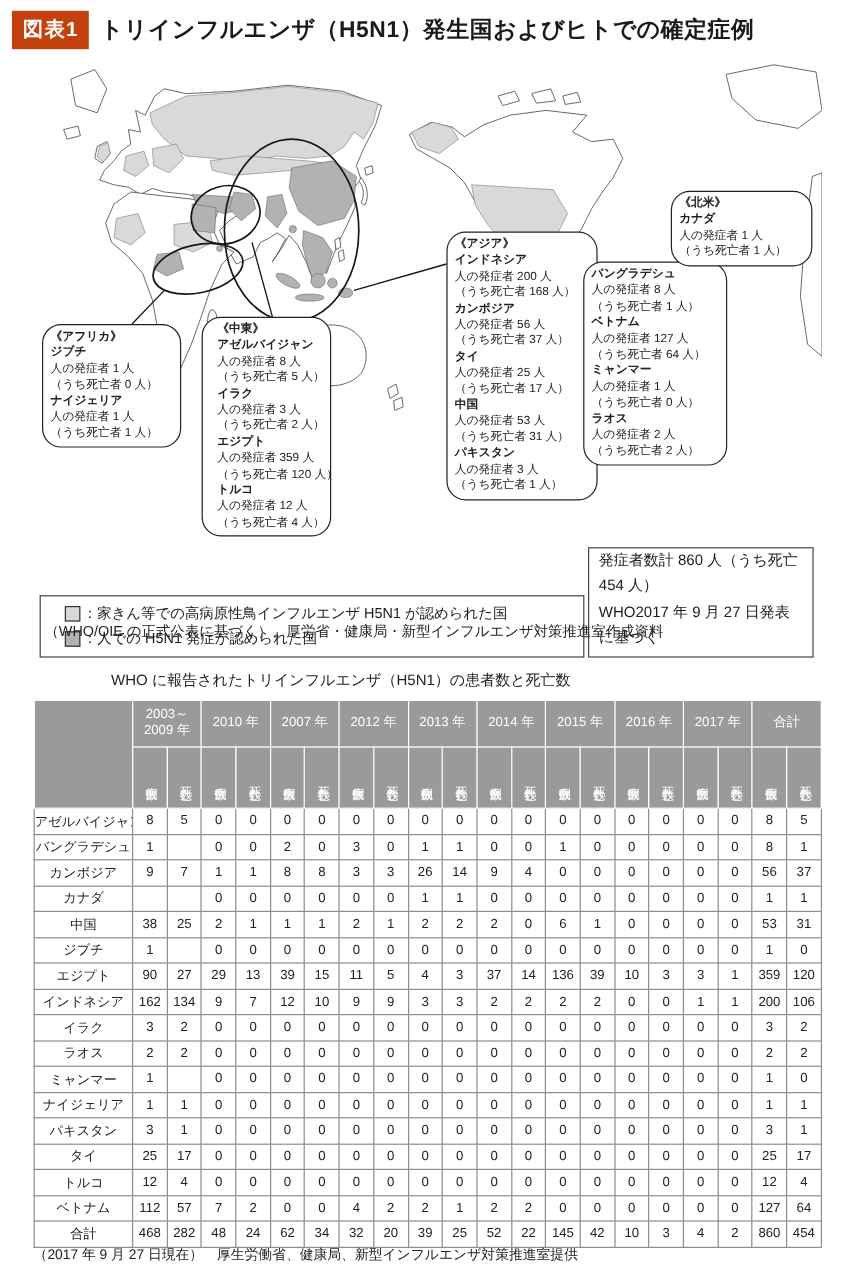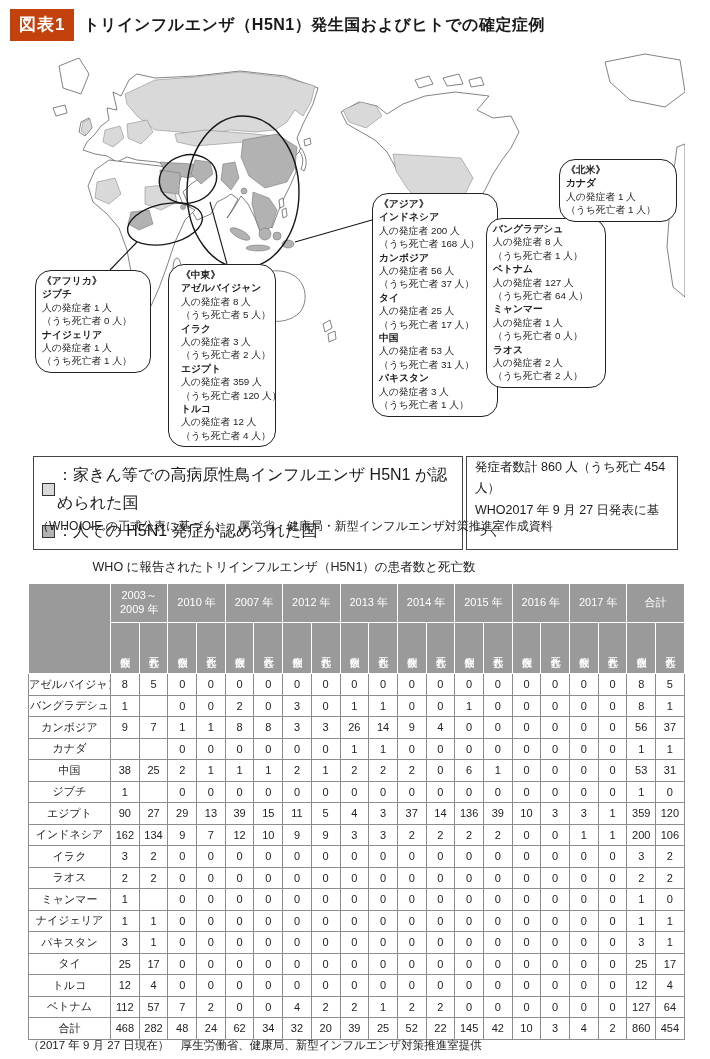--- a/index.html
+++ b/index.html
@@ -3,21 +3,21 @@
 <meta charset="utf-8">
 <style>
   html,body{margin:0;padding:0;background:#fff;}
   body{width:710px;height:1059px;position:relative;overflow:hidden;
        font-family:"Liberation Sans","DejaVu Sans",sans-serif;color:#1a1a1a;}
 
   
   #fig-header{position:absolute;left:10px;top:9px;display:flex;align-items:center;}
   #fig-tag{background:#c2410c;color:#fff;font-weight:bold;font-size:17px;
            padding:4px 9px 5px;letter-spacing:1px;}
-  #fig-title{font-size:16px;font-weight:bold;margin-left:9px;letter-spacing:.5px;}
+  #fig-title{font-size:19px;font-weight:bold;margin-left:9px;letter-spacing:.5px;}
 
   
   #map-wrap{position:absolute;left:25px;top:52px;width:660px;height:412px;}
   #map-svg{position:absolute;left:0;top:0;}
   .land{fill:#fff;stroke:#4d4d4d;stroke-width:.7;}
   .l{fill:#d9d9d9;stroke:#7a7a7a;stroke-width:.5;}
   .d{fill:#b2b2b2;stroke:#6a6a6a;stroke-width:.5;}
   .ring{fill:none;stroke:#161616;stroke-width:1.4;}
   .leader{stroke:#161616;stroke-width:1.1;}
 
@@ -26,21 +26,21 @@
   .callout .region{font-weight:bold;}
   .callout .country{font-weight:bold;}
   #co-africa{left:10px;top:218px;width:102px;}
   #co-mideast{left:143px;top:212px;width:88px;padding-left:12px;}
   #co-asia{left:347px;top:141px;width:112px;}
   #co-east{left:461px;top:166px;width:106px;}
   #co-na{left:534px;top:107px;width:104px;}
 
   
   #legend-wrap{position:absolute;left:33px;top:456px;width:645px;display:flex;align-items:stretch;}
-  #legend-box{border:1px solid #444;width:412px;padding:4px 8px;font-size:16px;line-height:1.75;}
+  #legend-box{border:1px solid #444;width:412px;padding:4px 20px;font-size:12px;line-height:1.75;margin-top:40px;}
   .lg-row{display:flex;align-items:center;}
   .swatch{display:inline-block;width:11px;height:11px;border:1px solid #333;margin-right:2px;flex:none;}
   #summary-box{border:1px solid #444;margin-left:3px;flex:1;padding:0 8px;
                font-size:12.5px;line-height:1.7;}
 
   #source-note{position:absolute;left:37px;top:518px;font-size:12px;color:#222;}
 
   
   #table-title{position:absolute;left:0;top:559px;width:568px;text-align:center;
                font-size:12.5px;color:#222;}

